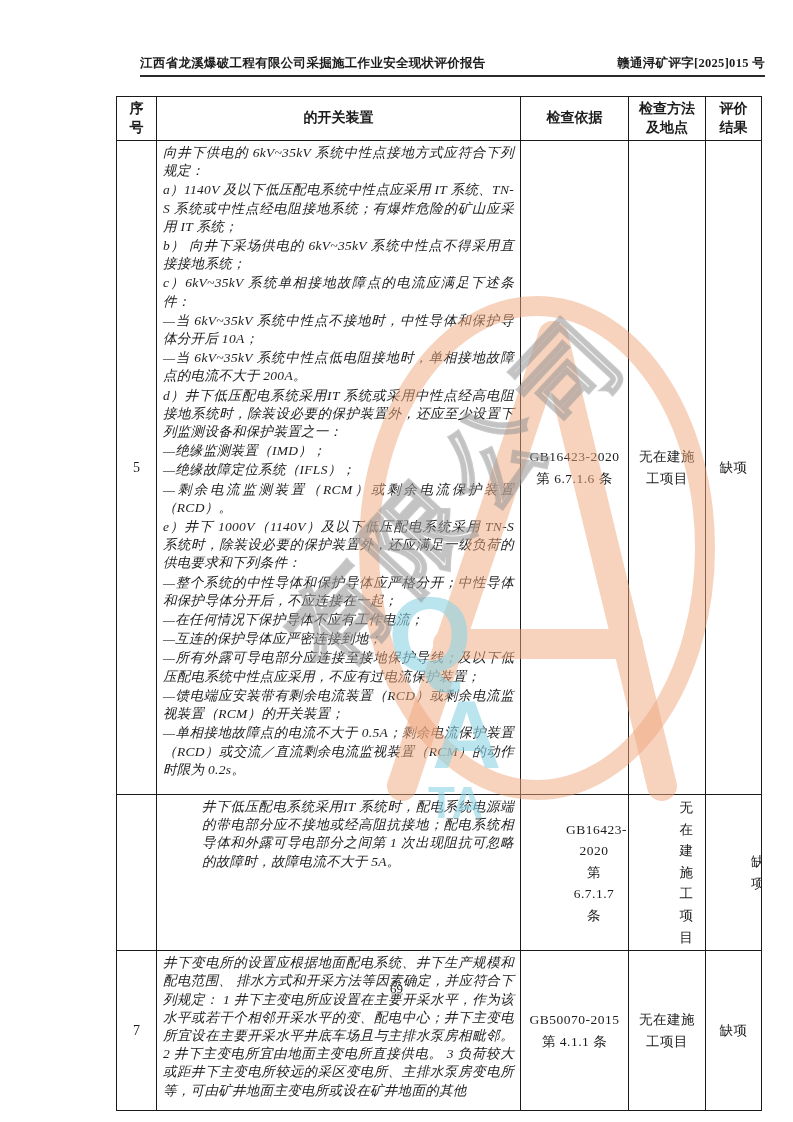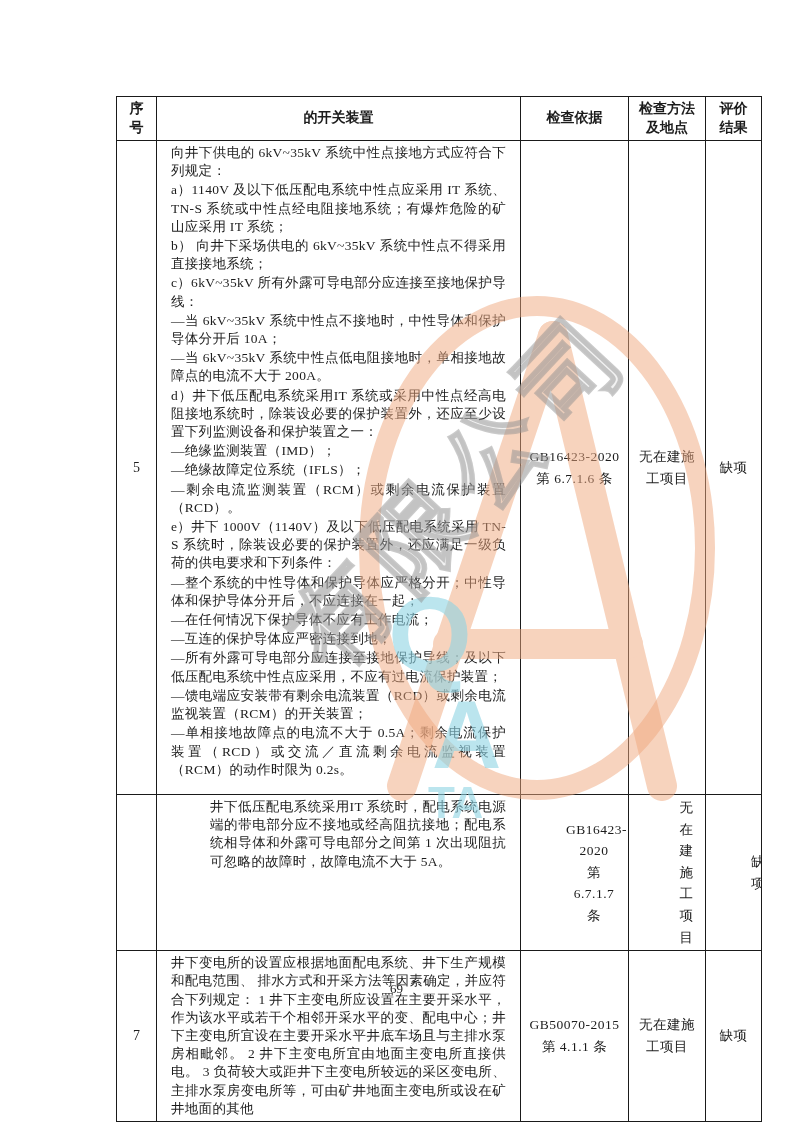--- a/index.html
+++ b/index.html
@@ -37,21 +37,21 @@
   col.c-content{width:364px;}
   col.c-basis{width:108px;}
   col.c-method{width:77px;}
   col.c-result{width:56px;}
   td.no-cell{text-align:center;vertical-align:middle;font-size:14px;}
   td.content-cell{
     vertical-align:top;text-align:justify;
     letter-spacing:0.3px;line-height:18.2px;
     padding:3px 8px 3px 10px;
   }
-  td.content-cell p{margin:1px 8px;}
+  td.content-cell p{margin:1px 0;font-style:italic;}
   td.basis-cell,td.method-cell,td.result-cell{
     text-align:center;vertical-align:middle;
     white-space:pre-line;line-height:1.6;letter-spacing:0.5px;
   }
   tr.row-5 td{height:654px;}
   tr.row-6 td{height:84px;padding-left:45px;}
   tr.row-7 td{height:160px;}
   
   .page-number{
     position:absolute;left:0;top:981px;width:100%;
@@ -68,20 +68,24 @@
     color:rgba(185,185,185,0.18);
     -webkit-text-stroke:2.5px rgba(145,145,145,0.48);
     white-space:nowrap;
   }
 </style>
 </head>
 <body>
 
 <div class="page">
 
+  <div class="doc-header">
+    <span>江西省龙溪爆破工程有限公司采掘施工作业安全现状评价报告</span>
+    <span>赣通浔矿评字[2025]015 号</span>
+  </div>
 
   <div class="tbl-wrap">
     <table class="main">
       <colgroup>
         <col class="c-no">
           <col class="c-content">
           <col class="c-basis">
           <col class="c-method">
           <col class="c-result">
       </colgroup>
@@ -96,21 +100,21 @@
 结果</th>
         </tr>
       </thead>
       <tbody>
         <tr class="row-5">
           <td class="no-cell">5</td>
           <td class="content-cell">
               <p>向井下供电的 6kV~35kV 系统中性点接地方式应符合下列规定：</p>
               <p>a）1140V 及以下低压配电系统中性点应采用 IT 系统、TN-S 系统或中性点经电阻接地系统；有爆炸危险的矿山应采用 IT 系统；</p>
               <p>b） 向井下采场供电的 6kV~35kV 系统中性点不得采用直接接地系统；</p>
-              <p>c）6kV~35kV 所有外露可导电部分应连接至接地保护导线：</p>
+              <p>c）6kV~35kV 系统单相接地故障点的电流应满足下述条件：</p>
               <p>—当 6kV~35kV 系统中性点不接地时，中性导体和保护导体分开后 10A；</p>
               <p>—当 6kV~35kV 系统中性点低电阻接地时，单相接地故障点的电流不大于 200A。</p>
               <p>d）井下低压配电系统采用IT 系统或采用中性点经高电阻接地系统时，除装设必要的保护装置外，还应至少设置下列监测设备和保护装置之一：</p>
               <p>—绝缘监测装置（IMD）；</p>
               <p>—绝缘故障定位系统（IFLS）；</p>
               <p>—剩余电流监测装置（RCM）或剩余电流保护装置（RCD）。</p>
               <p>e）井下 1000V（1140V）及以下低压配电系统采用 TN-S 系统时，除装设必要的保护装置外，还应满足一级负荷的供电要求和下列条件：</p>
               <p>—整个系统的中性导体和保护导体应严格分开；中性导体和保护导体分开后，不应连接在一起；</p>
               <p>—在任何情况下保护导体不应有工作电流；</p>
               <p>—互连的保护导体应严密连接到地；</p>

